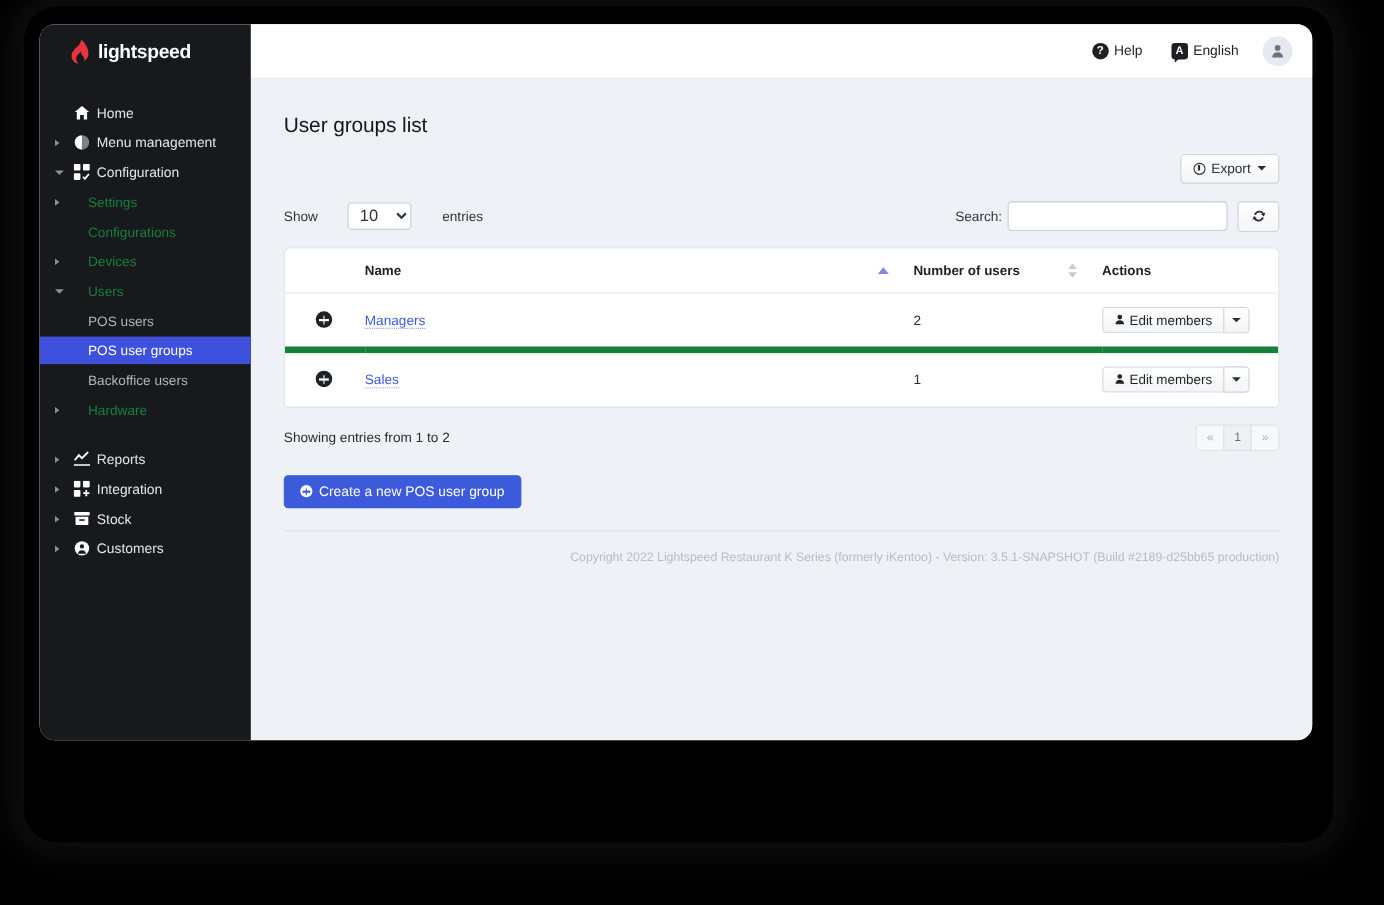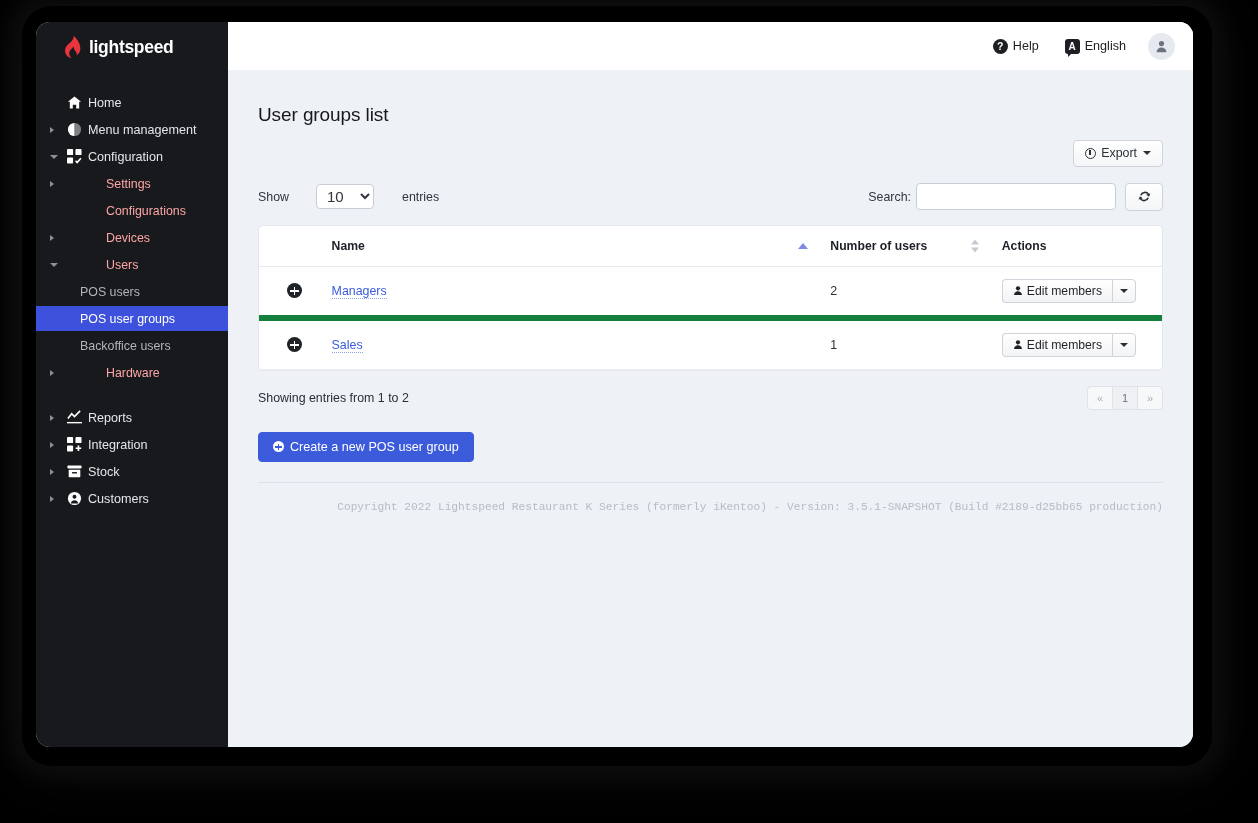--- a/index.html
+++ b/index.html
@@ -21,21 +21,21 @@
     left: 22px; top: 6px;
     width: 1190px; height: 760px;
     border-radius: 30px;
     box-shadow: 0 0 26px 14px rgba(255,255,255,0.045),
                 0 0 56px 26px rgba(255,255,255,0.02);
     pointer-events: none;
   }
   .window {
     position: absolute;
     left: 36px; top: 22px;
-    width: 1157px; height: 725px;
+    width: 1157px; height: 651px;
     border-radius: 14px;
     overflow: hidden;
     background: #eef1f6;
     display: flex;
   }
 
   
   .sidebar {
     width: 192px;
     background: #17191c;
@@ -86,23 +86,23 @@
     left: 30px;
     width: 16px; height: 16px;
     display: flex; align-items: center; justify-content: center;
     color: #ffffff;
   }
   .nav-item .nlabel { margin-left: 52px; }
   .nav-sub {
     display: flex; align-items: center;
     height: 25px;
     margin-bottom: 2px;
-    color: #fca5a5;
+    color: #15803d;
     font-size: 12.4px;
-    padding-left: 70px;
+    padding-left: 44px;
     cursor: pointer;
   }
   .nav-sub.lvl2 { padding-left: 44px; color: #b0b5bc; }
   .nav-sub.active {
     background: #3d51dd;
     color: #ffffff;
     margin-left: 0; margin-right: 0;
   }
   .nav-sub-caretrow {
     position: relative;
@@ -401,21 +401,20 @@
     content: ""; position: absolute; background: #3b5bdb;
   }
   .plus-ico:before { left: 2.4px; top: 4.8px; width: 6.2px; height: 1.5px; }
   .plus-ico:after { top: 2.4px; left: 4.8px; height: 6.2px; width: 1.5px; }
 
   .foot-sep {
     margin-top: 20px;
     border-top: 1px solid #dde1e8;
     padding-top: 14px;
     text-align: right;
-    font-family: Liberation Mono, monospace;
   }
   .copyright {
     font-size: 11.2px;
     color: #b6bcc6;
   }
 </style>
 </head>
 <body>
 
 <div class="canvas">

